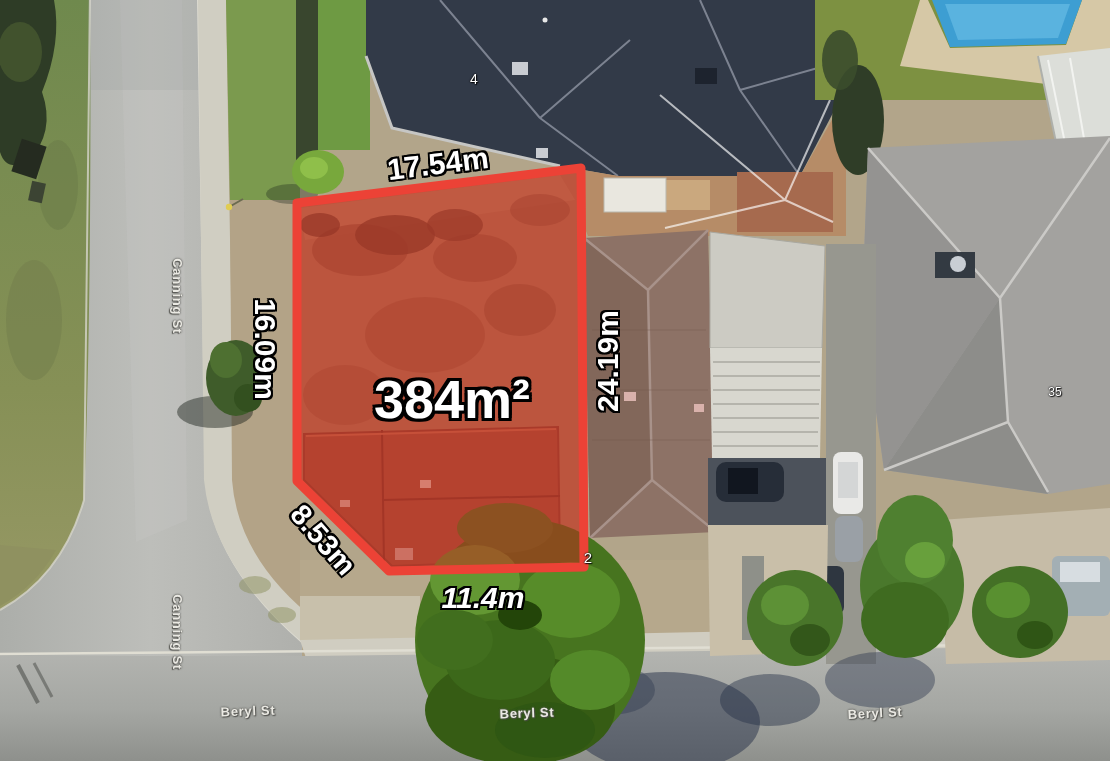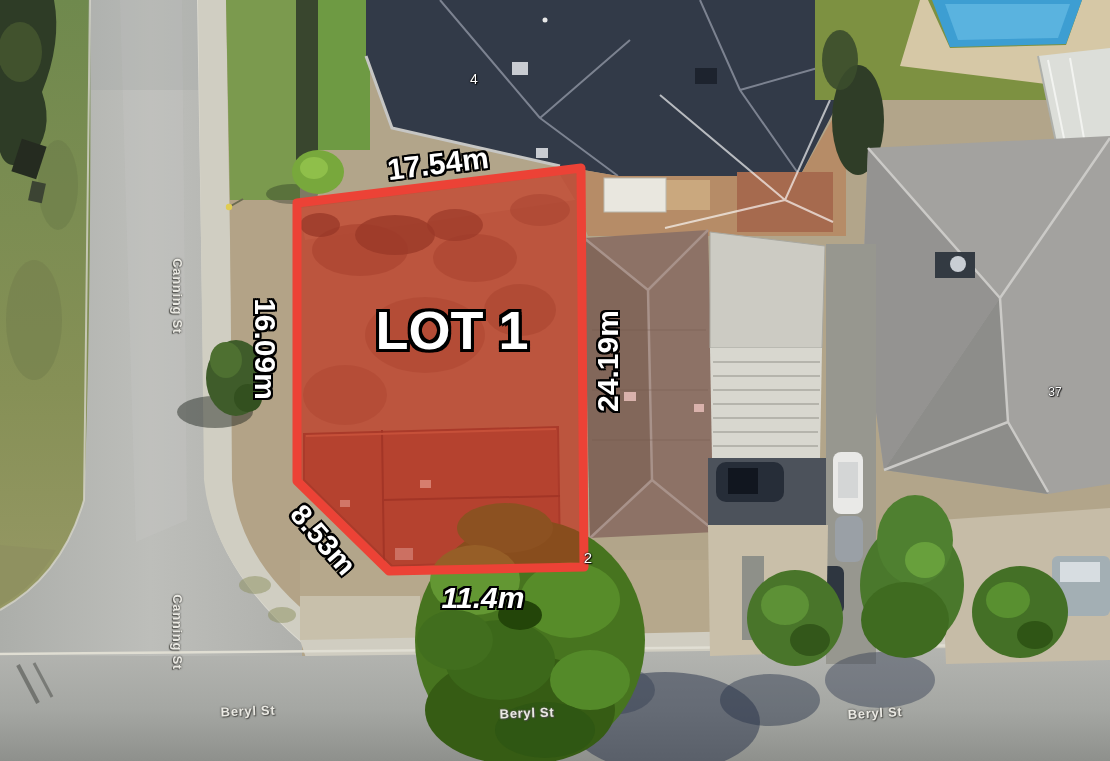--- a/index.html
+++ b/index.html
@@ -220,31 +220,31 @@
       <ellipse cx="1020" cy="612" rx="48" ry="46" fill="#447026"></ellipse>
       <ellipse cx="1008" cy="600" rx="22" ry="18" fill="#599030"></ellipse>
       <ellipse cx="1035" cy="635" rx="18" ry="14" fill="#2f5515"></ellipse>
     </g>
 
     <g>
       <polygon points="297,203 581,168 584,567 389,571 297,481" fill="rgba(201,38,27,0.5)" stroke="#ec4236" stroke-width="9" stroke-linejoin="round"></polygon>
     </g>
   </svg>
 
-  <div class="label big" style="left:452px;top:330px;transform:translate(-50%,-50%);">LOT 1</div>
+  <div class="label big" style="left:452px;top:399px;transform:translate(-50%,-50%);">384m²</div>
 
   <div class="label dim" style="left:438px;top:164px;transform:translate(-50%,-50%) rotate(-7deg);">17.54m</div>
   <div class="label dim" style="left:265px;top:349px;transform:translate(-50%,-50%) rotate(90deg);">16.09m</div>
   <div class="label dim" style="left:608px;top:361px;transform:translate(-50%,-50%) rotate(-90deg);">24.19m</div>
   <div class="label dim" style="left:323px;top:540px;font-size:29px;transform:translate(-50%,-50%) rotate(49deg);">8.53m</div>
   <div class="label dim" style="left:483px;top:598px;transform:translate(-50%,-50%);font-style:italic;">11.4m</div>
 
   <div class="label street" style="left:177px;top:296px;transform:translate(-50%,-50%) rotate(90deg);">Canning St</div>
   <div class="label street" style="left:177px;top:632px;transform:translate(-50%,-50%) rotate(90deg);">Canning St</div>
   <div class="label street" style="left:248px;top:711px;transform:translate(-50%,-50%) rotate(-2deg);">Beryl St</div>
   <div class="label street" style="left:527px;top:713px;transform:translate(-50%,-50%) rotate(-2deg);">Beryl St</div>
   <div class="label street" style="left:875px;top:713px;transform:translate(-50%,-50%) rotate(-3deg);">Beryl St</div>
 
   <div class="label hn" style="left:474px;top:79px;transform:translate(-50%,-50%);font-size:14px;">4</div>
-  <div class="label hn" style="left:1055px;top:392px;transform:translate(-50%,-50%);font-size:12px;">37</div>
+  <div class="label hn" style="left:1055px;top:392px;transform:translate(-50%,-50%);font-size:12px;">35</div>
   <div class="label hn" style="left:588px;top:557px;transform:translate(-50%,-50%);font-size:15px;">2</div>
 
 </div>
 
 </body></html>

